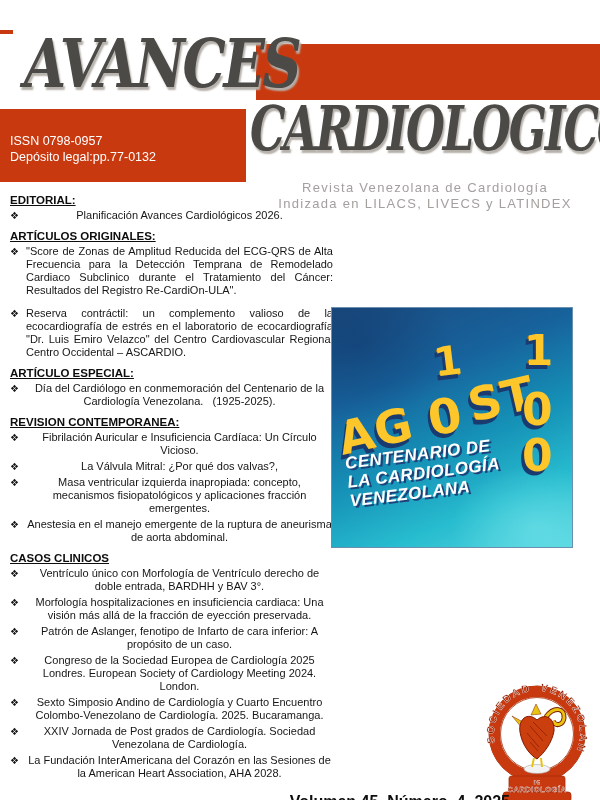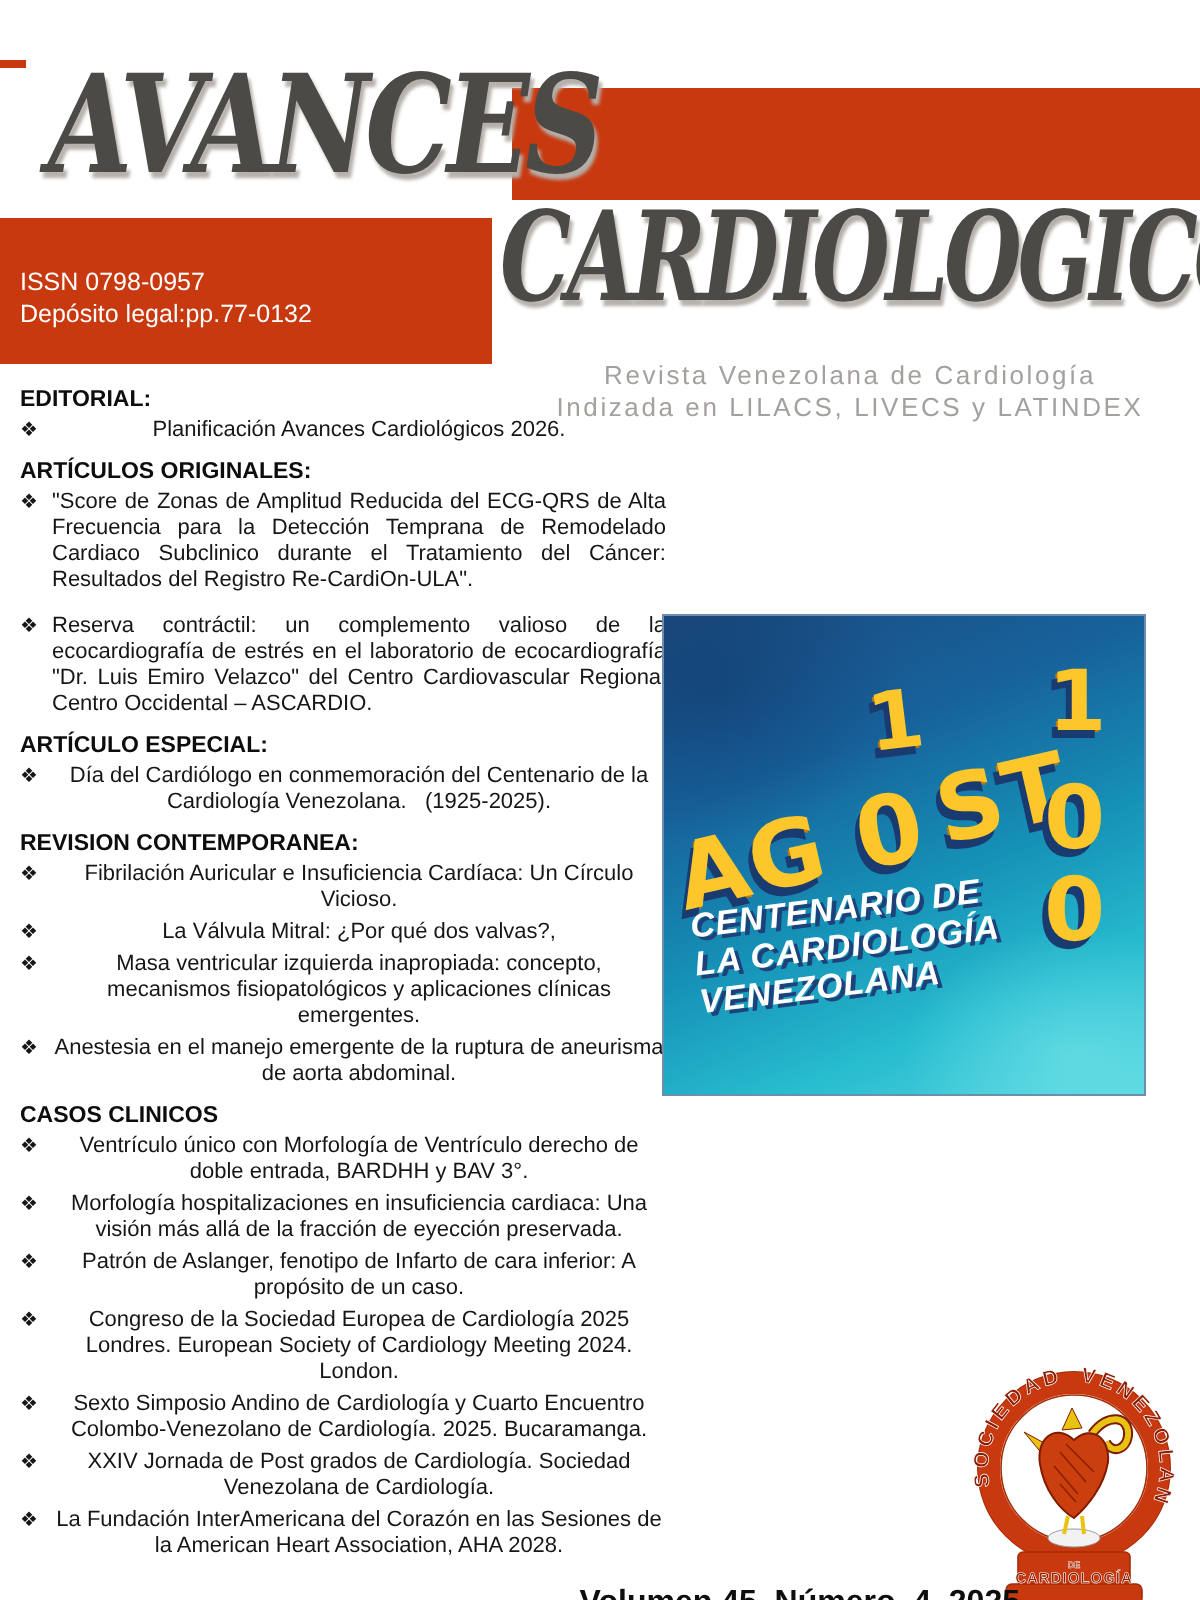--- a/index.html
+++ b/index.html
@@ -17,21 +17,21 @@
              text-shadow:2px 3px 2px #b5b0aa;transform-origin:left top;}
   .t-avances{left:24px;top:-7px;font-size:68px;letter-spacing:-3px;transform:scaleX(.80);}
   .t-cardio{left:250px;top:62px;font-size:62px;letter-spacing:-3px;transform:scaleX(.72);}
   .subtitle{position:absolute;left:252px;width:346px;text-align:center;color:#a3a09e;
             font-size:13px;letter-spacing:1.3px;white-space:nowrap;}
   .sub1{top:150px;}
   .sub2{top:166px;}
 
   
   .col{position:absolute;left:10px;top:164px;width:323px;color:#161616;}
-  .sec-head{font-size:11.5px;font-weight:bold;
+  .sec-head{font-size:11.5px;font-weight:bold;text-decoration:underline;
             color:#0d0d0d;margin:8px 0 3px 0;}
   .sec-head.first{margin-top:0;}
   .sec-head.big-gap{margin-top:15px;}
   .item{display:flex;margin:0 0 3px 0;font-size:11px;line-height:13px;}
   .blt{flex:0 0 16px;font-size:10px;line-height:13px;}
   .txt{flex:1;text-align:center;}
   .just .txt{text-align:justify;}
   .sp-before{margin-top:10px;}
 
   
@@ -109,21 +109,21 @@
     <div class="item">
       <span class="blt">❖</span>
       <span class="txt">Fibrilación Auricular e Insuficiencia Cardíaca: Un Círculo Vicioso.</span>
     </div>
     <div class="item">
       <span class="blt">❖</span>
       <span class="txt">La Válvula Mitral: ¿Por qué dos valvas?,</span>
     </div>
     <div class="item">
       <span class="blt">❖</span>
-      <span class="txt">Masa ventricular izquierda inapropiada: concepto, mecanismos fisiopatológicos y aplicaciones clínicas emergentes.</span>
+      <span class="txt">Masa ventricular izquierda inapropiada: concepto, mecanismos fisiopatológicos y aplicaciones fracción emergentes.</span>
     </div>
     <div class="item">
       <span class="blt">❖</span>
       <span class="txt">Anestesia en el manejo emergente de la ruptura de aneurisma de aorta abdominal.</span>
     </div>
 
     <div class="sec-head">CASOS CLINICOS</div>
     <div class="item">
       <span class="blt">❖</span>
       <span class="txt">Ventrículo único con Morfología de Ventrículo derecho de doble entrada, BARDHH y BAV 3°.</span>

